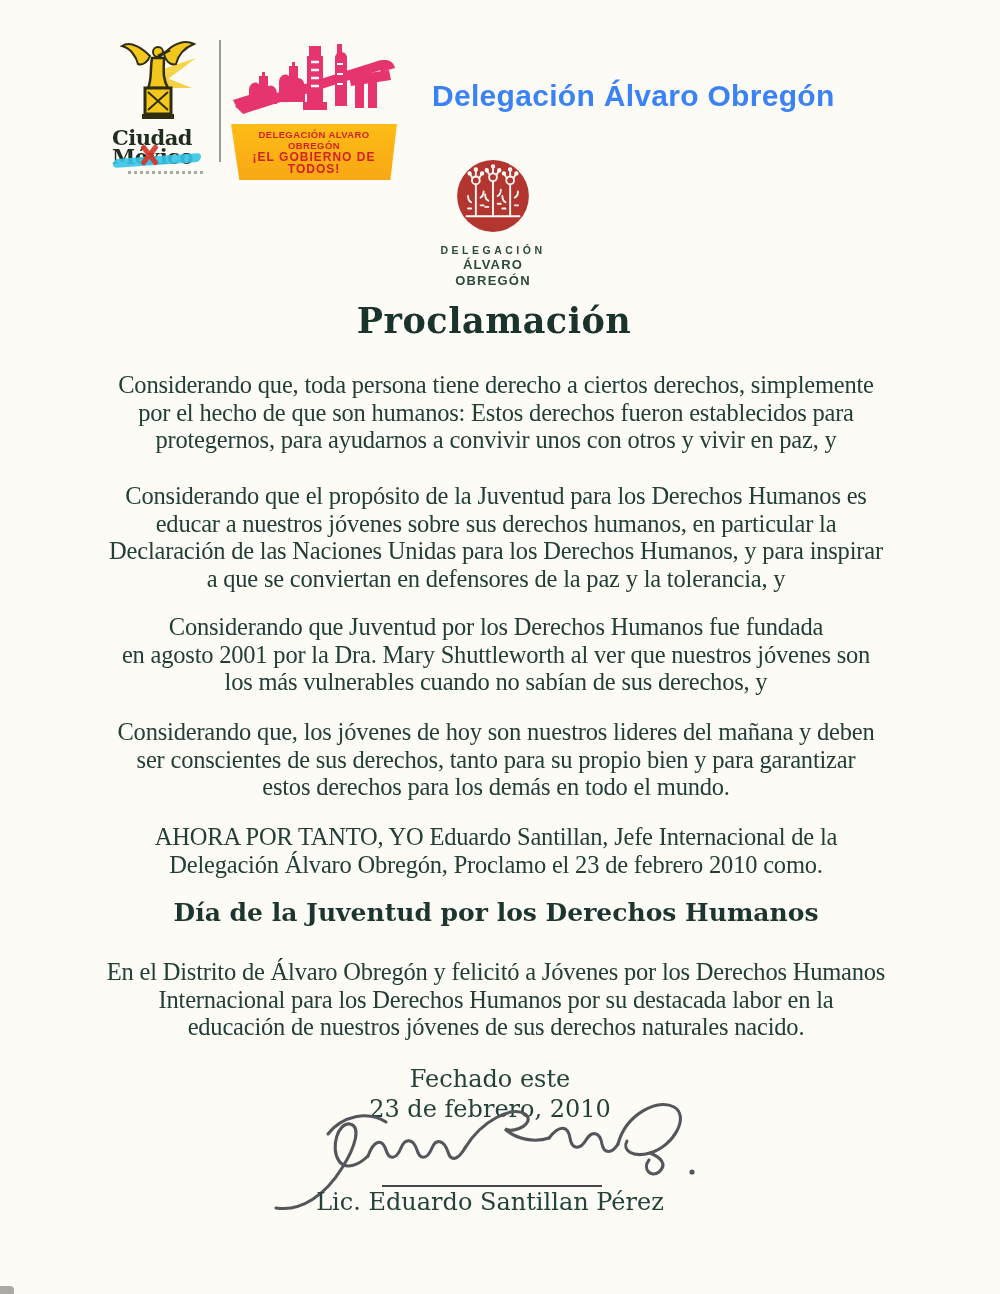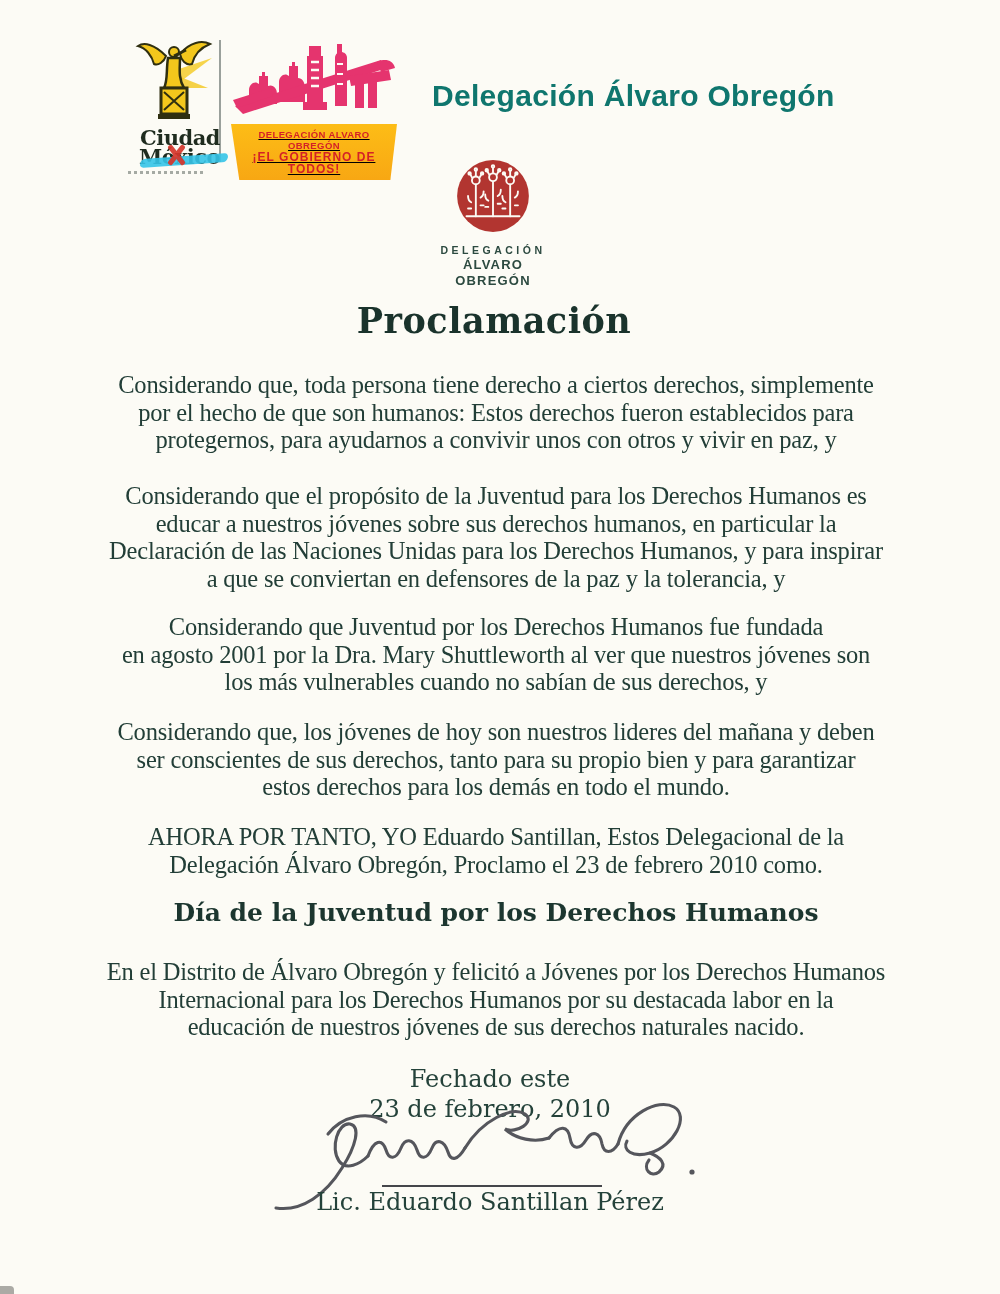--- a/index.html
+++ b/index.html
@@ -1,38 +1,38 @@
 <!DOCTYPE html>
 <html lang="es"><head>
 <meta charset="utf-8">
 <style>
   html,body{margin:0;padding:0;}
   body{background:#fcfbf5;font-family:"Liberation Serif",serif;}
   .page{position:relative;width:1000px;height:1294px;background:#fcfbf5;overflow:hidden;margin:0 auto;}
 
   
-  .cdmx{position:absolute;left:112px;top:36px;width:108px;text-align:right;color:#1f2c1f;}
+  .cdmx{position:absolute;left:112px;top:36px;width:108px;text-align:left;color:#1f2c1f;}
   .cdmx .word{font-family:"DejaVu Serif",serif;font-weight:700;font-size:21px;line-height:19px;letter-spacing:-.5px;position:relative;z-index:2;}
   .cdmx .mex{position:relative;display:inline-block;}
   .swoosh{position:absolute;left:2px;top:9px;width:86px;height:9px;background:#35c4e8;transform:skewX(-18deg) rotate(-4deg);border-radius:5px;z-index:1;opacity:.9;}
   .redx{position:absolute;left:26px;top:-3px;width:22px;height:22px;z-index:3;opacity:.92;}
   .redx:before,.redx:after{content:"";position:absolute;left:9px;top:-1px;width:5px;height:24px;background:#d6362c;border-radius:2px;}
   .redx:before{transform:rotate(38deg);}
   .redx:after{transform:rotate(-38deg);}
   .microtext{margin:3px auto 0;width:76px;height:3px;background:repeating-linear-gradient(90deg,#8f968f 0 3px,transparent 3px 6px);opacity:.8;}
   .hdr-divider{position:absolute;left:219px;top:40px;width:2px;height:122px;background:#9aa09b;}
 
   .dao-logo{position:absolute;left:231px;top:42px;width:166px;text-align:center;}
-  .banner{margin-top:-2px;background:linear-gradient(180deg,#fdbd16,#f8a713);clip-path:polygon(0% 0%,100% 0%,96% 100%,5% 100%);padding:5px 4px 5px;text-decoration:underline;}
+  .banner{margin-top:-2px;background:linear-gradient(180deg,#fdbd16,#f8a713);clip-path:polygon(0% 0%,100% 0%,96% 100%,5% 100%);padding:5px 4px 5px;}
   .banner .b1{font-family:"Liberation Sans",sans-serif;font-weight:700;font-size:9.5px;letter-spacing:.4px;color:#d42127;line-height:11px;}
   .banner .b2{font-family:"Liberation Sans",sans-serif;font-weight:700;font-size:12px;letter-spacing:1px;color:#d42127;line-height:12px;}
 
   .gov{position:absolute;left:432px;top:76px;}
   .gov .g1{font-family:"Liberation Sans",sans-serif;font-weight:400;font-size:22px;color:#7a8680;letter-spacing:.2px;}
-  .gov .g2{font-family:"Liberation Sans",sans-serif;font-weight:700;font-size:30px;color:#0f766e;letter-spacing:.3px;margin-top:3px;}
+  .gov .g2{font-family:"Liberation Sans",sans-serif;font-weight:700;font-size:30px;color:#3b82f6;letter-spacing:.3px;margin-top:3px;}
 
   
   .seal{position:absolute;left:0;right:0;top:157px;text-align:center;margin-left:-14px;}
   .seal .s1{margin-top:5px;font-family:"Liberation Sans",sans-serif;font-weight:700;font-size:10.5px;letter-spacing:3.5px;color:#2c4a40;}
   .seal .s2{font-family:"Liberation Sans",sans-serif;font-weight:700;font-size:13px;letter-spacing:1.2px;color:#2c4a40;line-height:14px;margin-top:2px;}
 
   
   .doc-title{position:absolute;left:0;right:0;top:300px;text-align:center;transform:translateX(-6px);
     font-family:"DejaVu Serif",serif;font-weight:700;font-size:35px;color:#1a332c;letter-spacing:.5px;}
   .para{position:absolute;left:0;right:0;text-align:center;transform:translateX(-4px);
@@ -182,21 +182,21 @@
   </div>
 
   <div class="para" style="top:718px">
     <div class="ln">Considerando que, los jóvenes de hoy son nuestros lideres del mañana y deben</div>
     <div class="ln">ser conscientes de sus derechos, tanto para su propio bien y para garantizar</div>
     <div class="ln">estos derechos para los demás en todo el mundo.</div>
   </div>
 
   <div class="para" style="top:823px">
     <div class="ln">
-      <span class="b">AHORA POR TANTO, YO</span><span> Eduardo Santillan, Estos Delegacional de la</span>
+      <span class="b">AHORA POR TANTO, YO</span><span> Eduardo Santillan, Jefe Internacional de la</span>
     </div>
     <div class="ln">Delegación Álvaro Obregón, Proclamo el 23 de febrero 2010 como.</div>
   </div>
 
   <div class="day-heading">Día de la Juventud por los Derechos Humanos</div>
 
   <div class="para" style="top:958px">
     <div class="ln">En el Distrito de Álvaro Obregón y felicitó a Jóvenes por los Derechos Humanos</div>
     <div class="ln">Internacional para los Derechos Humanos por su destacada labor en la</div>
     <div class="ln">educación de nuestros jóvenes de sus derechos naturales nacido.</div>

